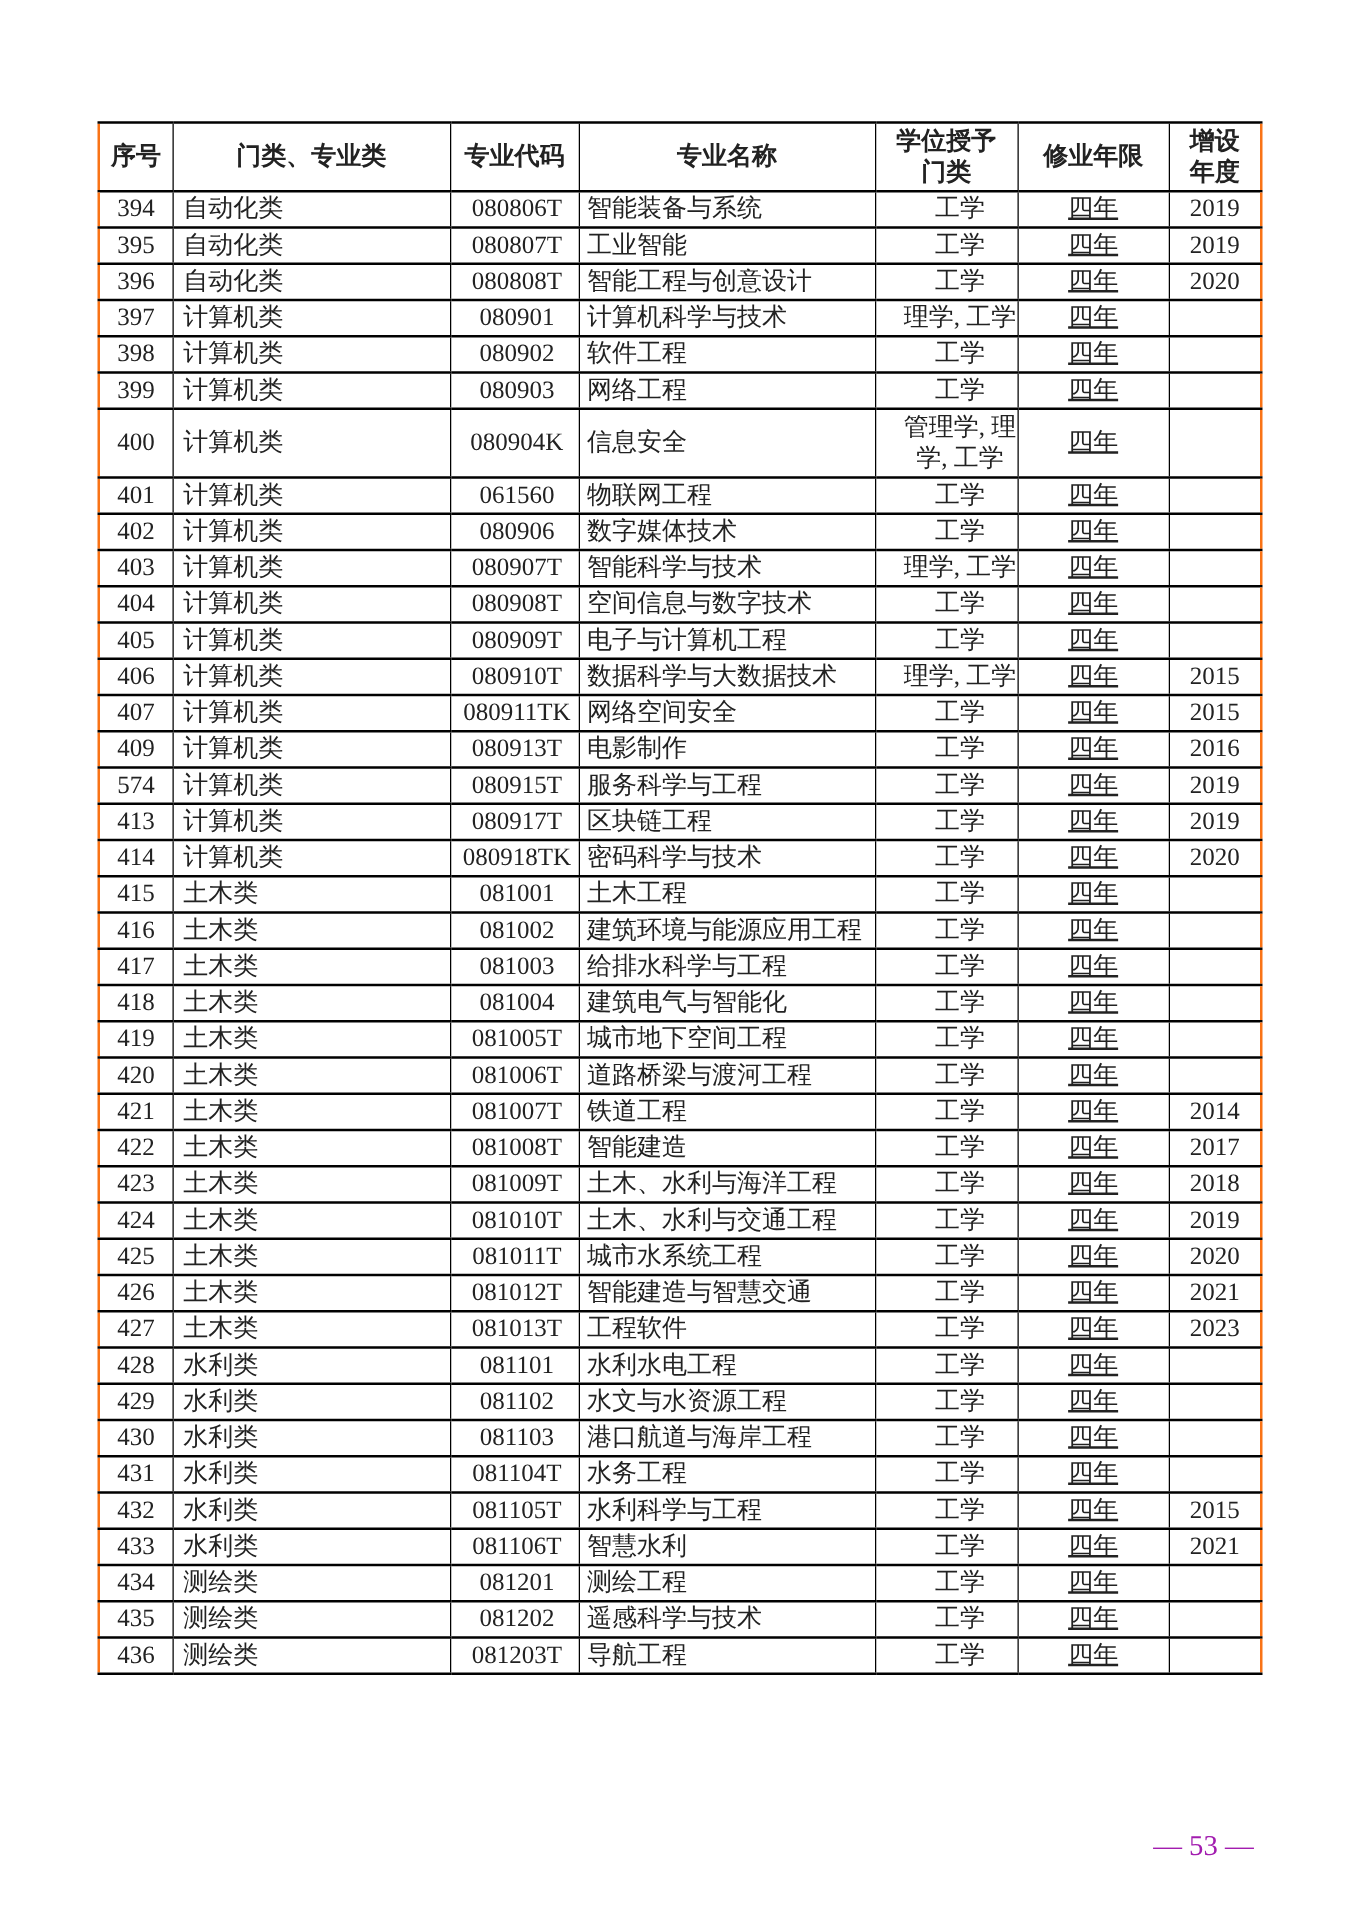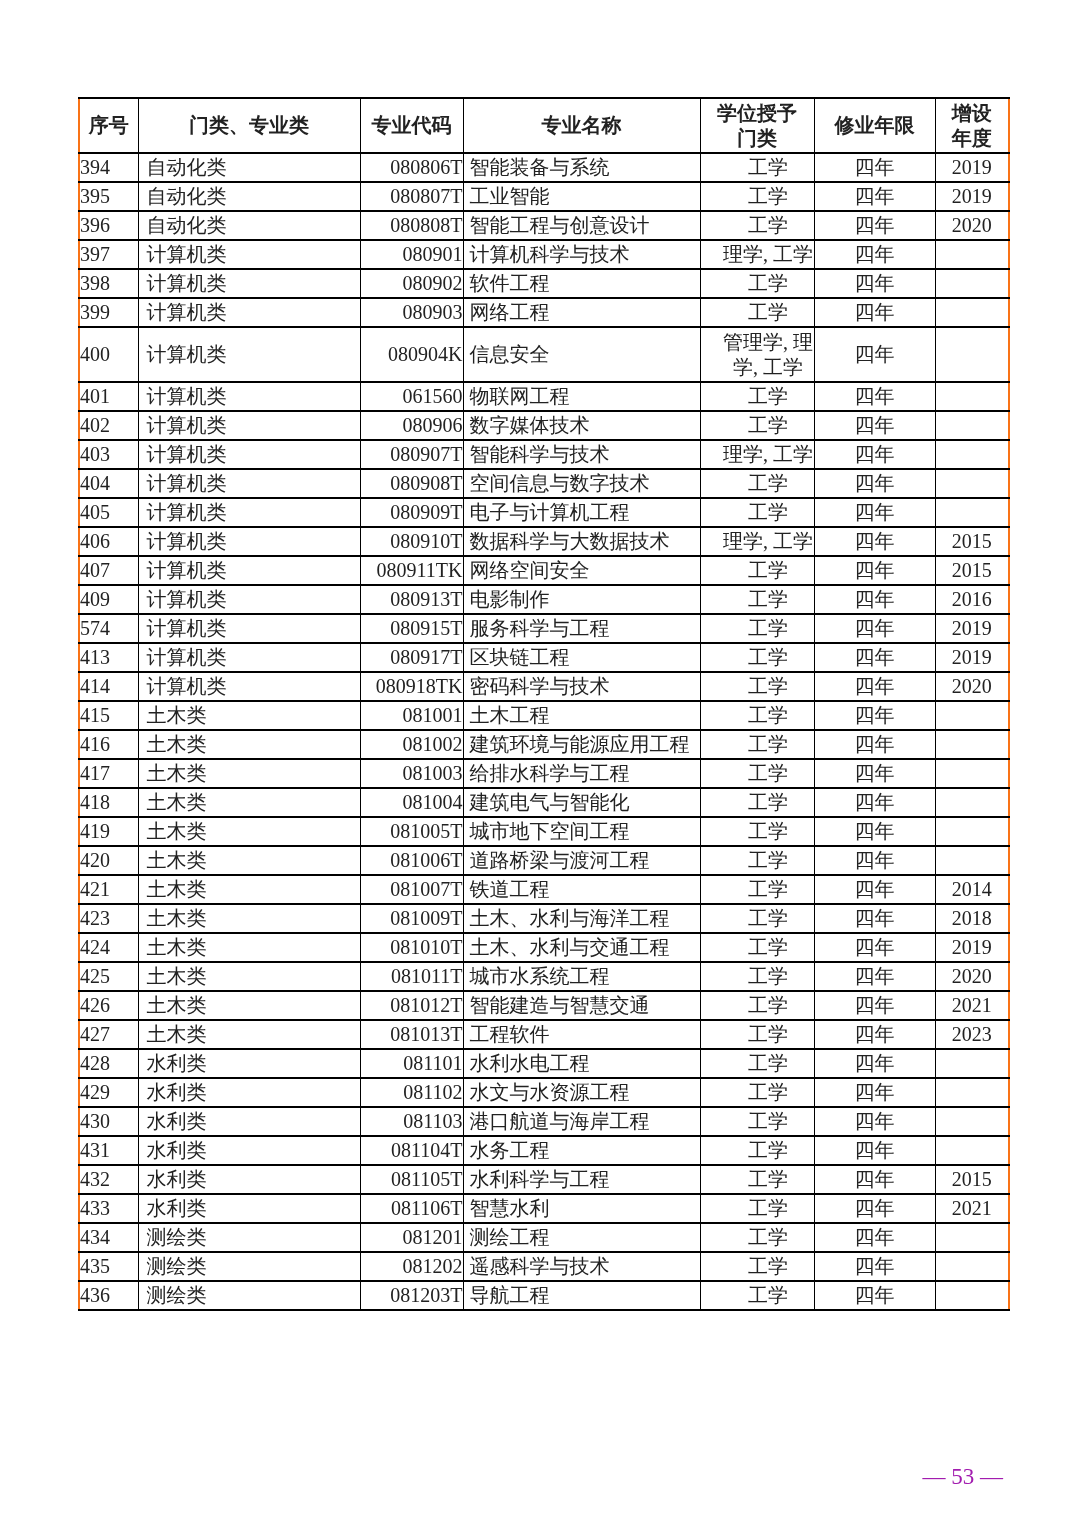--- a/index.html
+++ b/index.html
@@ -46,26 +46,26 @@
   }
   
   .w-seq      { width: 59px;  }
   .w-category { width: 222px; }
   .w-code     { width: 103px; }
   .w-name     { width: 237px; }
   .w-degree   { width: 114px; }
   .w-duration { width: 121px; }
   .w-year     { width: 74px;  }
   
-  td.c0 { }
+  td.c0 { text-align: center; }
   td.c1 { text-align: left; padding-left: 8px; }
-  td.c2 { text-align: right; padding-left: 4px; }
+  td.c2 { text-align: center; padding-left: 4px; }
   td.c3 { text-align: left; padding-left: 6px; }
   td.c4 { text-align: center; padding-left: 22px; }
-  td.c5 { text-align: center; }
+  td.c5 { text-align: center; text-decoration: underline; }
   td.c6 { text-align: center; }
   .page-number {
     position: absolute;
     top: 1464px;
     right: 77px;
     font-size: 23px;
     color: #a21caf;
     white-space: nowrap;
   }
 </style>
@@ -315,20 +315,29 @@
       <tr>
         <td class="c0">421</td>
         <td class="c1">土木类</td>
         <td class="c2">081007T</td>
         <td class="c3">铁道工程</td>
         <td class="c4">工学</td>
         <td class="c5">四年</td>
         <td class="c6">2014</td>
       </tr>
       <tr>
+        <td class="c0">422</td>
+        <td class="c1">土木类</td>
+        <td class="c2">081008T</td>
+        <td class="c3">智能建造</td>
+        <td class="c4">工学</td>
+        <td class="c5">四年</td>
+        <td class="c6">2017</td>
+      </tr>
+      <tr>
         <td class="c0">423</td>
         <td class="c1">土木类</td>
         <td class="c2">081009T</td>
         <td class="c3">土木、水利与海洋工程</td>
         <td class="c4">工学</td>
         <td class="c5">四年</td>
         <td class="c6">2018</td>
       </tr>
       <tr>
         <td class="c0">424</td>

